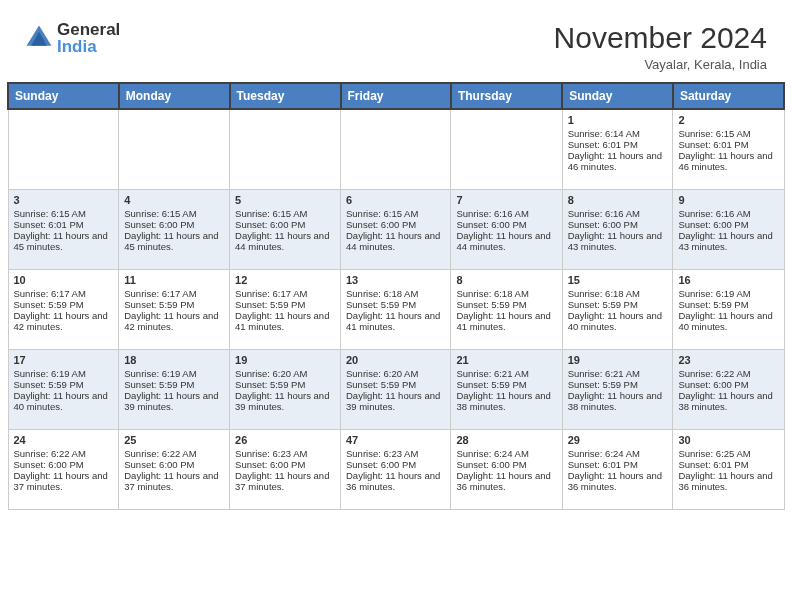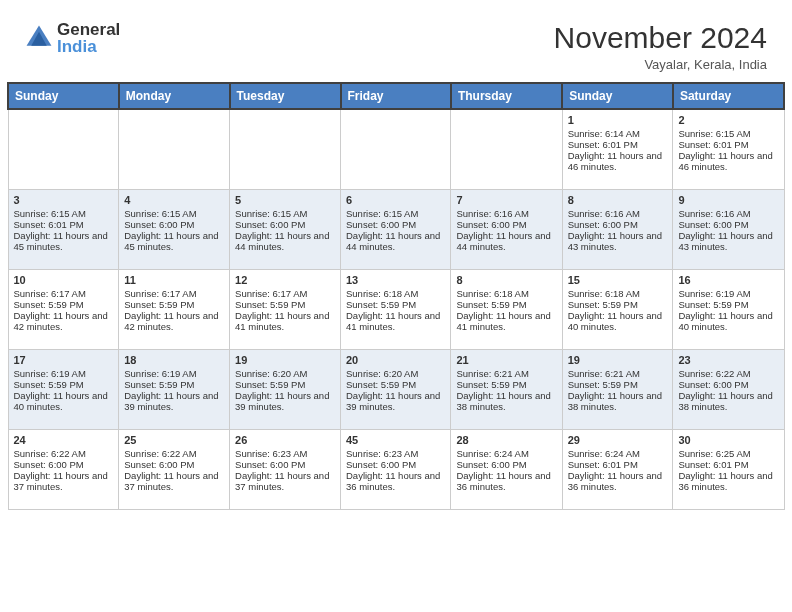--- a/index.html
+++ b/index.html
@@ -310,21 +310,21 @@
             <span style="display: block;">Sunset: 6:00 PM</span>
             <span style="display: block;">Daylight: 11 hours and 37 minutes.</span>
           </td>
           <td>
             <span class="day-num">26</span>
             <span style="display: block;">Sunrise: 6:23 AM</span>
             <span style="display: block;">Sunset: 6:00 PM</span>
             <span style="display: block;">Daylight: 11 hours and 37 minutes.</span>
           </td>
           <td>
-            <span class="day-num">45</span>
+            <span class="day-num">47</span>
             <span style="display: block;">Sunrise: 6:23 AM</span>
             <span style="display: block;">Sunset: 6:00 PM</span>
             <span style="display: block;">Daylight: 11 hours and 36 minutes.</span>
           </td>
           <td>
             <span class="day-num">28</span>
             <span style="display: block;">Sunrise: 6:24 AM</span>
             <span style="display: block;">Sunset: 6:00 PM</span>
             <span style="display: block;">Daylight: 11 hours and 36 minutes.</span>
           </td>

